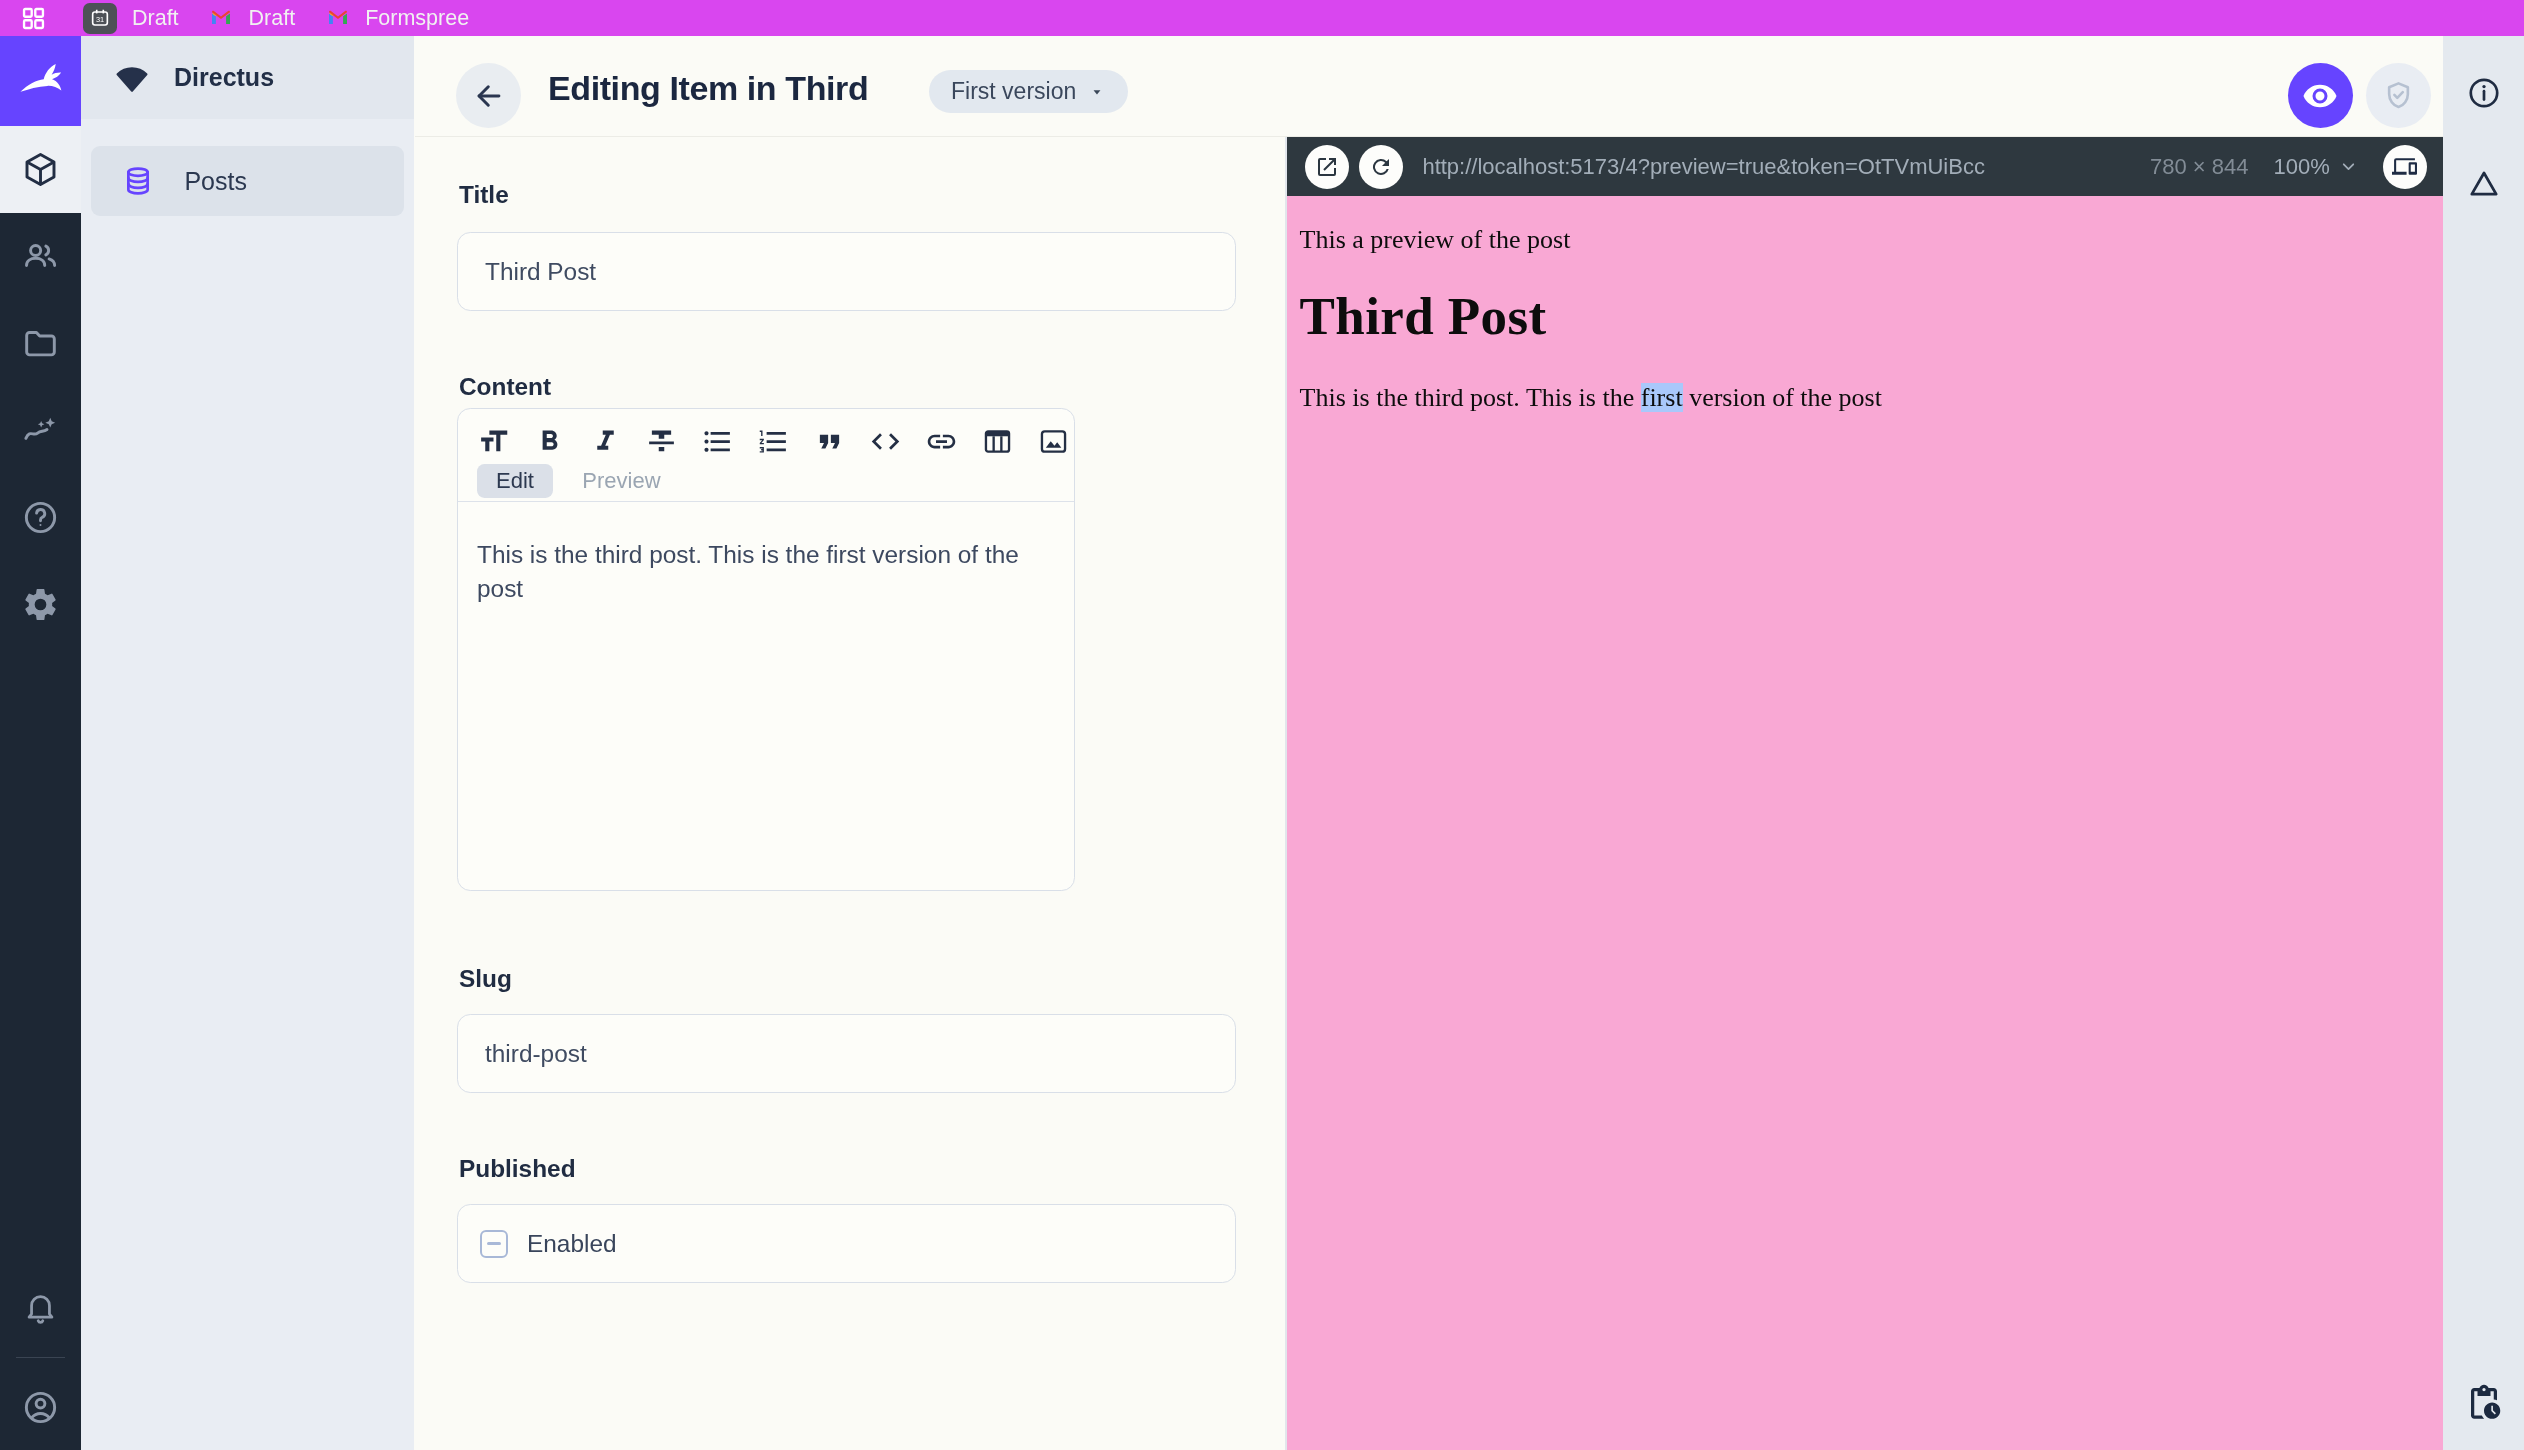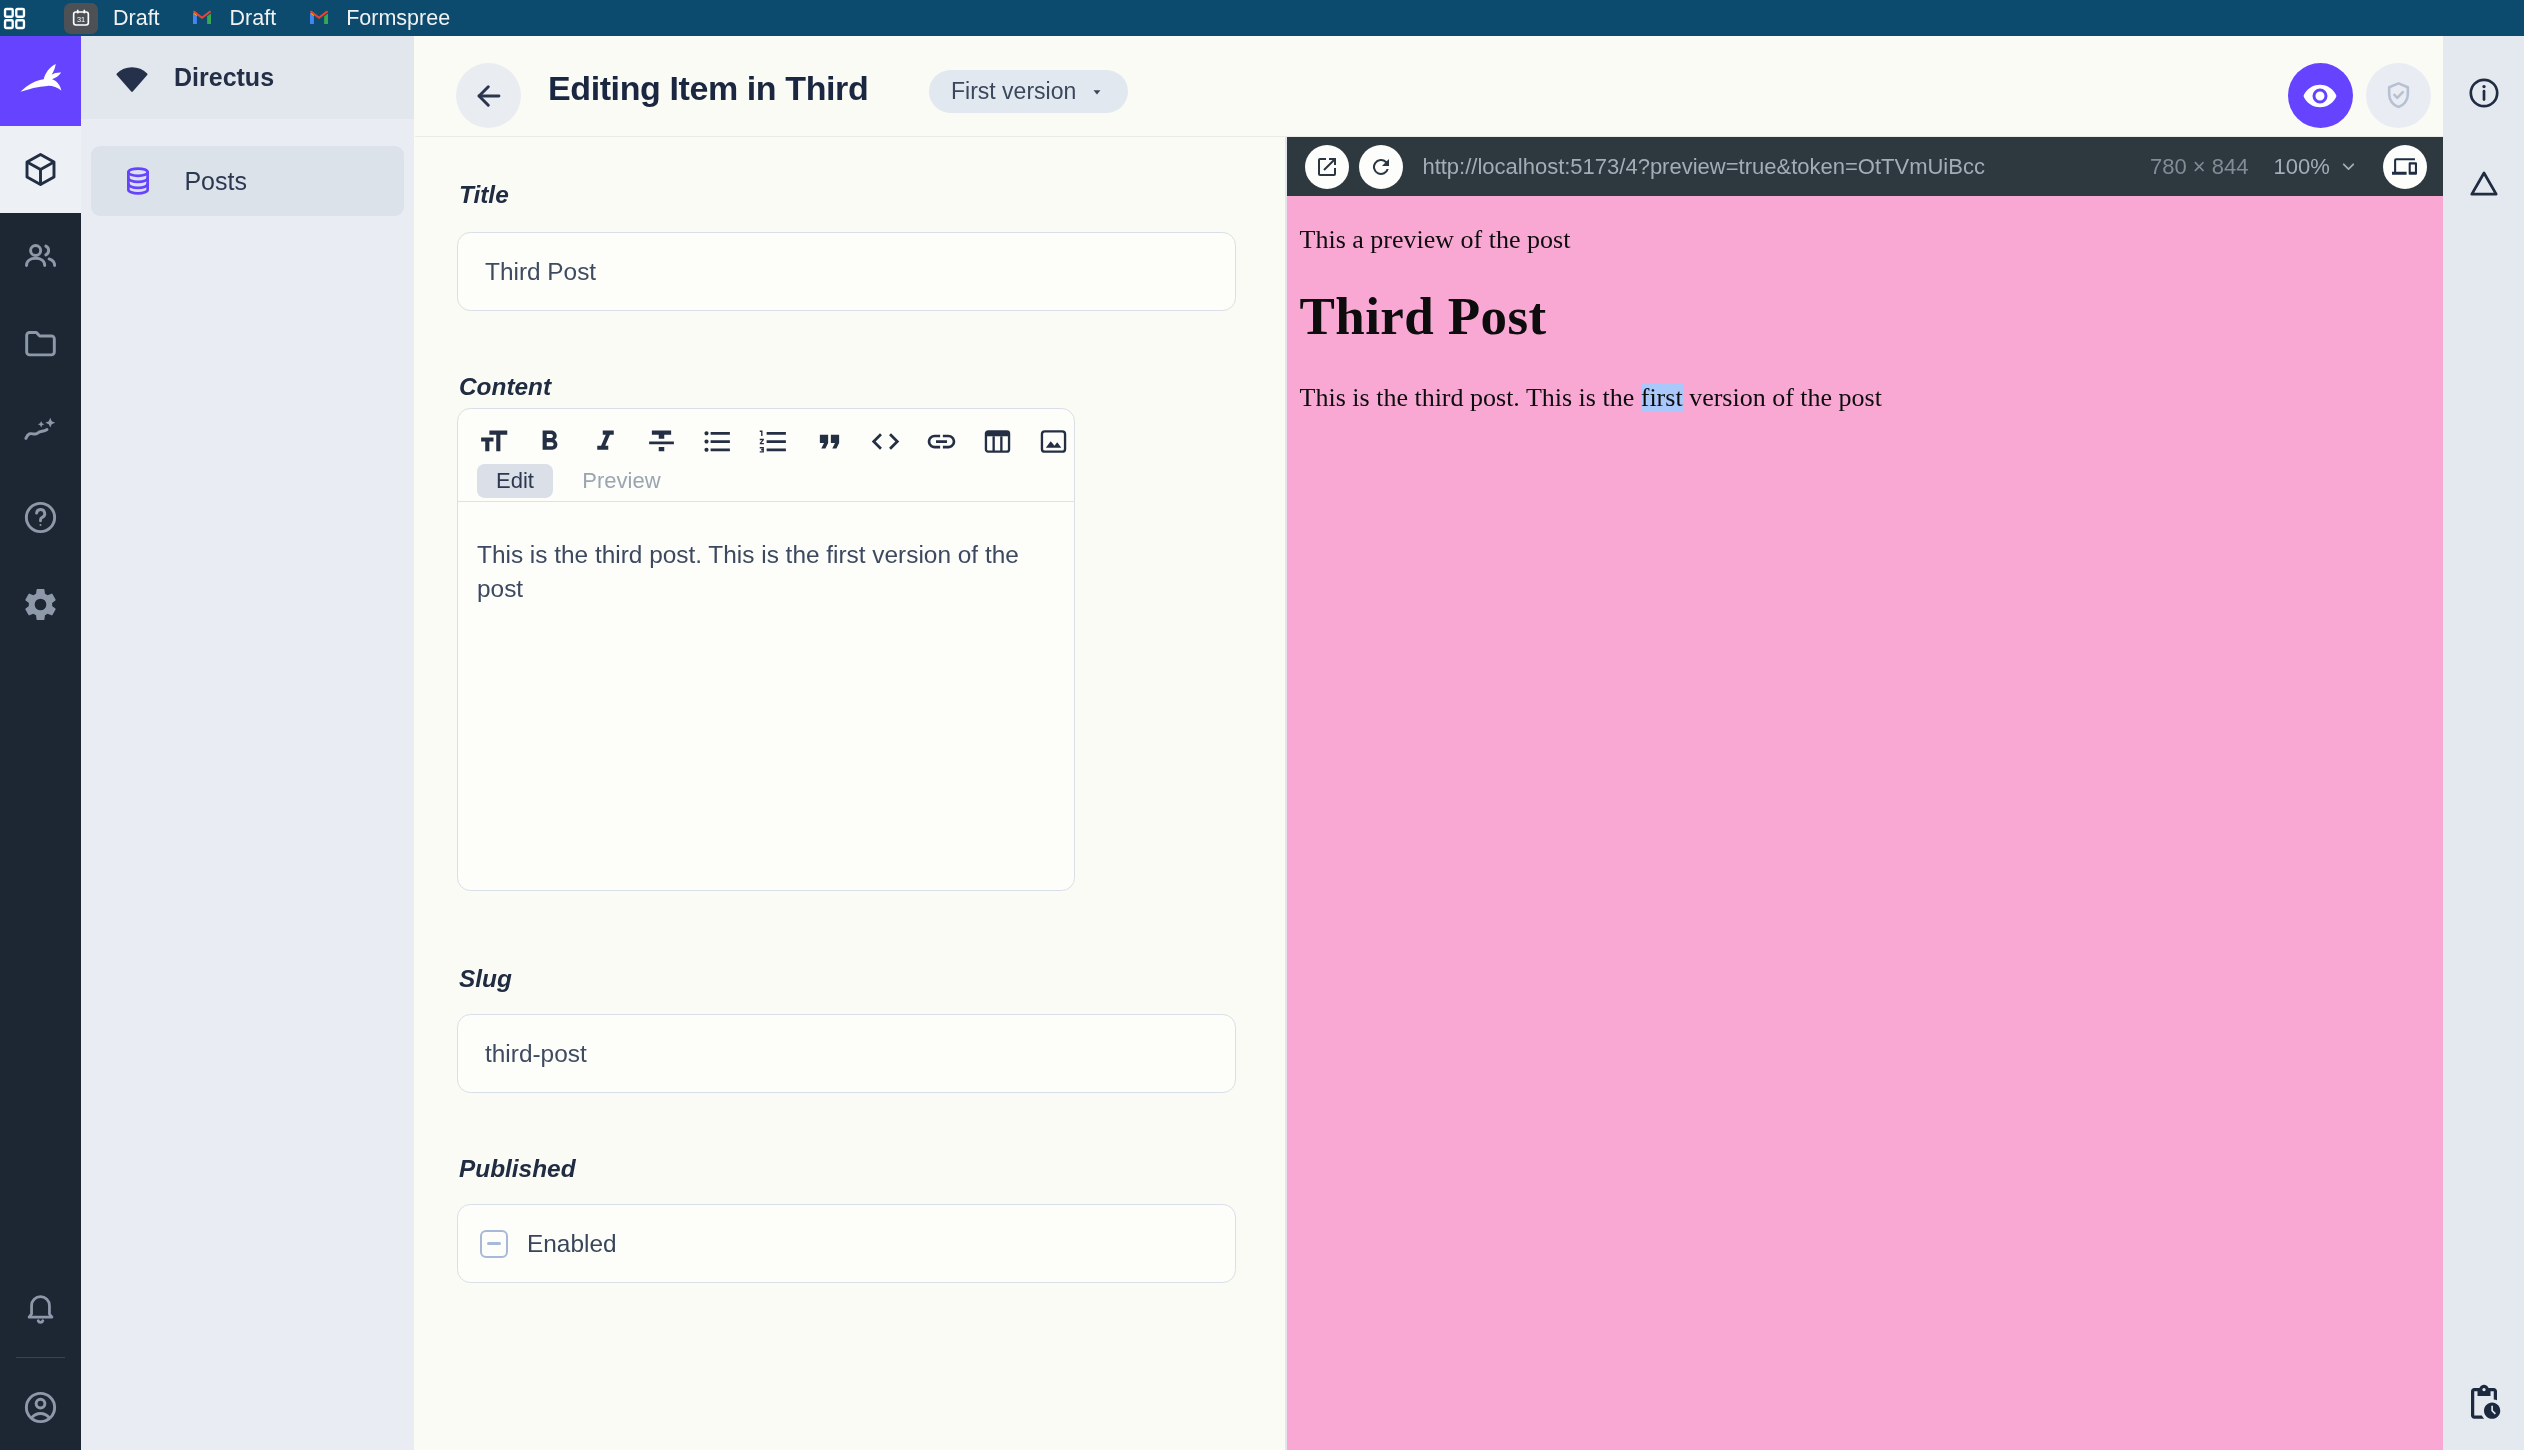--- a/index.html
+++ b/index.html
@@ -5,21 +5,21 @@
   * { margin:0; padding:0; box-sizing:border-box; }
   html,body { width:2525px; height:1451px; overflow:hidden; }
   body {
     font-family:"Liberation Sans","DejaVu Sans",sans-serif;
     background:#fbfbf6; position:relative; color:#202c42;
   }
   svg { display:block; }
 
   
   .topbar { position:absolute; left:0; top:0; width:2525px; height:36px;
-    background:#0c4a6e; display:flex; align-items:center; z-index:30; }
+    background:#d946ef; display:flex; align-items:center; padding-left:19px; z-index:30; }
   .grid-btn { width:28px; height:28px; display:flex; align-items:center; justify-content:center; }
   .tabs { display:flex; align-items:center; margin-left:36px; gap:30px; }
   .btab { display:flex; align-items:center; gap:15px; color:#f1f1f1; font-size:21.5px; }
   .favchip { width:34px; height:31px; border-radius:6.7px; background:#4d5156;
     display:flex; align-items:center; justify-content:center; }
   .fav { width:25px; height:25px; display:flex; align-items:center; justify-content:center; }
 
   
   .modulebar { position:absolute; left:0; top:36px; width:81px; height:1415px;
     background:#1d2734; display:flex; flex-direction:column; align-items:stretch; z-index:20; }
@@ -48,21 +48,21 @@
   .version-chip { position:absolute; left:514px; top:34px; height:43px; border-radius:21.5px;
     background:#e2e8ef; display:flex; align-items:center; padding:0 22px; gap:12px; }
   .version-chip span { font-size:23px; color:#3a475c; }
   .hdr-right { position:absolute; right:21px; top:27px; display:flex; gap:13.3px; }
   .round-btn { width:65px; height:65px; border-radius:50%; display:flex; align-items:center; justify-content:center; }
   .round-btn.purple { background:#6644ff; }
   .round-btn.muted { background:#e9edf3; }
 
   
   .form-area { position:absolute; left:415px; top:137px; width:871px; height:1314px; background:#fbfbf6; }
-  .f-label { position:absolute; left:44px; font-size:24.4px; font-weight:600; color:#202c42;font-style:italic; }
+  .f-label { position:absolute; left:44px; font-size:24.4px; font-weight:600; color:#202c42; }
   .f-input { position:absolute; left:42px; width:779px; height:79px; background:#fdfdf9;
     border:1.5px solid #d9dfe8; border-radius:13.3px; font-size:24.4px; color:#3f4b61;
     padding-left:27px; font-family:inherit; outline:none; }
   .editor { position:absolute; left:42px; top:271px; width:618px; height:483px;
     border:1.5px solid #d9dfe8; border-radius:13.3px; background:#fdfdf9; }
   .ed-top { height:93px; border-bottom:1.5px solid #dde2ea; padding:12px 0 0 19px; }
   .ed-icons { display:flex; align-items:center; gap:23px; height:41px; color:#242f44; }
   .ed-ic { width:33px; height:33px; display:flex; align-items:center; justify-content:center; }
   .ed-tabs { display:flex; align-items:center; margin-top:1.5px; }
   .ed-tab { height:34px; border-radius:7.4px; padding:0 19px; display:flex; align-items:center;

